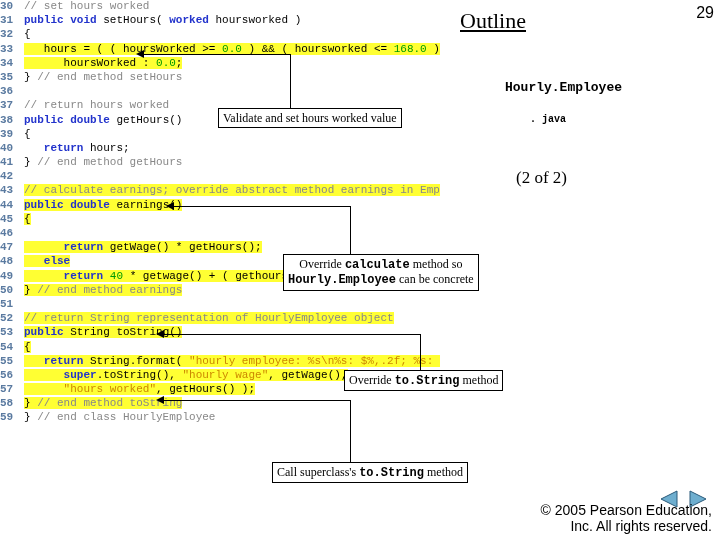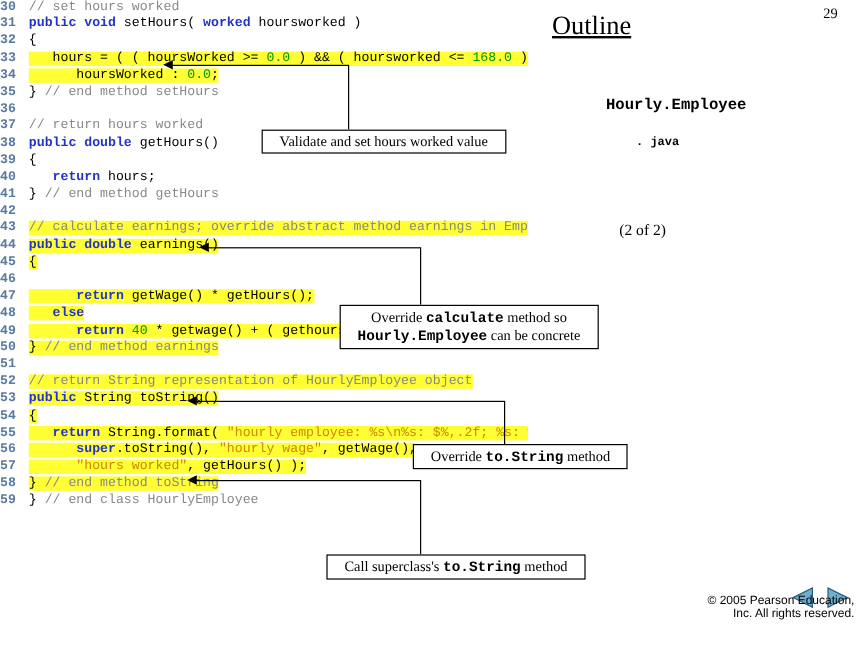--- a/index.html
+++ b/index.html
@@ -49,69 +49,69 @@
   .outline-title {
     position: absolute;
     left: 460px;
     top: 8px;
     font-family: "Times New Roman", serif;
     font-size: 22px;
     text-decoration: underline;
   }
   .slide-number {
     position: absolute;
-    right: 22px;
+    right: 6px;
     top: 4px;
-    font-family: Liberation Serif, serif;
-    font-size: 12px;
+    font-family: Liberation Sans, sans-serif;
+    font-size: 16px;
   }
   .hourly-emp {
     position: absolute;
     left: 505px;
     top: 80px;
     font-family: "Courier New", monospace;
     font-weight: bold;
     font-size: 13px;
   }
   .dot-java {
     position: absolute;
     left: 530px;
     top: 114px;
     font-family: "Courier New", monospace;
     font-weight: bold;
     font-size: 10px;
   }
   .page-of {
     position: absolute;
     left: 516px;
-    top: 184px;
+    top: 168px;
     font-family: "Times New Roman", serif;
-    font-size: 13px;
+    font-size: 17px;
   }
   .callout {
     position: absolute;
     background: #fff;
     border: 1px solid #000;
     font-family: "Times New Roman", serif;
     font-size: 12px;
-    padding: 2px 14px;
+    padding: 2px 4px;
     line-height: 1.2;
     z-index: 5;
   }
   #callout1 { left: 218px; top: 108px; }
   #callout2 { left: 283px; top: 254px; text-align: center; }
   #callout3 { left: 344px; top: 370px; }
   #callout4 { left: 272px; top: 462px; }
   .mono-inline { font-family: "Courier New", monospace; font-weight: bold; }
   .copyright {
     position: absolute;
     right: 8px;
-    bottom: 23px;
+    bottom: 6px;
     font-family: Arial, sans-serif;
-    font-size: 10px;
+    font-size: 14px;
     text-align: right;
     line-height: 1.1;
   }
   .nav-buttons {
     position: absolute;
     right: 10px;
     bottom: 28px;
   }
   .nav-buttons svg { margin-left: 2px; }
   .arrow-line {

